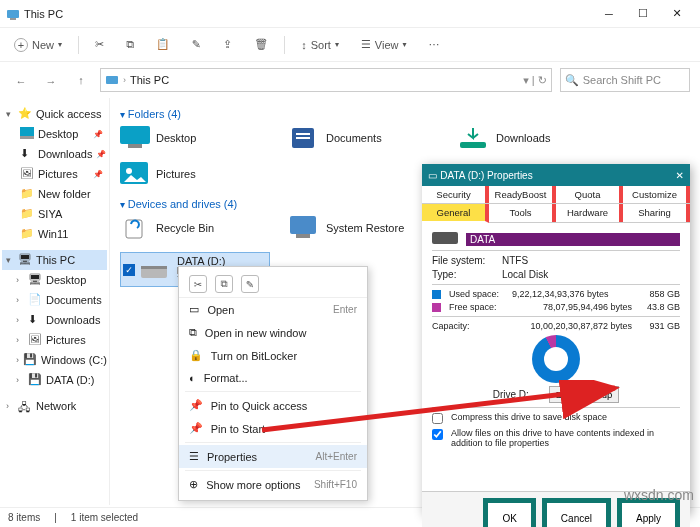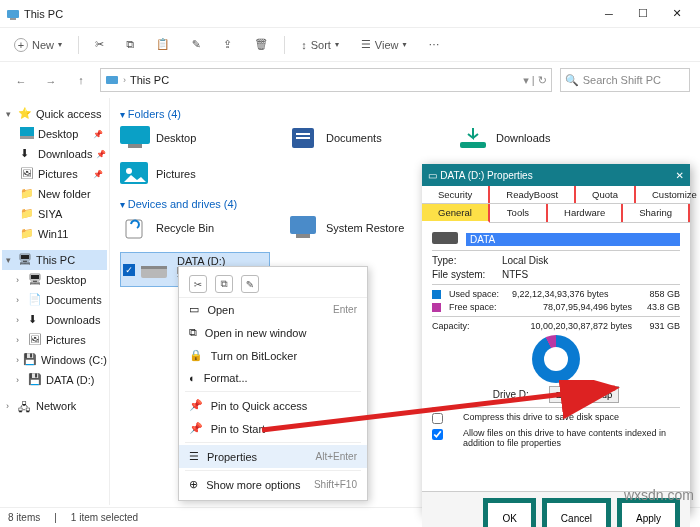--- a/index.html
+++ b/index.html
@@ -32,36 +32,36 @@
 .ctxbar { display: flex; gap: 8px; padding: 4px 10px; border-bottom: 1px solid #eee; }
 .ctxbar span { width: 18px; height: 18px; border: 1px solid #bbb; border-radius: 3px; display: flex; align-items: center; justify-content: center; font-size: 10px; color: #555; }
 .ctxi { display: flex; align-items: center; padding: 5px 10px; gap: 8px; }
 .ctxi.sel { background: #e6f0fb; }
 .ctxi .k { margin-left: auto; color: #888; font-size: 10px; }
 .ctxsep { height: 1px; background: #eee; margin: 2px 6px; }
 .prop { position: absolute; left: 422px; top: 164px; width: 268px; height: 350px; background: #f5f5f5; box-shadow: 2px 2px 10px rgba(0,0,0,.3); z-index: 20; font-size: 10px; }
 .ptb { height: 22px; background: #137c8a; color: #fff; display: flex; align-items: center; padding: 0 6px; font-size: 10px; }
 .ptb .x { margin-left: auto; }
 .tabs { display: flex; border-bottom: 1px solid #ccc; background: #fff; font-size: 9.5px; }
-.tab { padding: 3px 16px; border-right: 2px solid #ef4444; }
+.tab { padding: 3px 2px; border-right: 4px solid #ef4444; }
 .tab.act { background: #fde047; border-bottom: 2px solid #fff; margin-bottom: -1px; }
 .tabs.r2 .tab { flex: 1; text-align: center; }
 .pc { padding: 6px 10px; background: #fff; height: 268px; }
 .prow { display: flex; align-items: center; gap: 8px; margin: 3px 0; }
 .prow .lab { width: 62px; }
-.volname { flex: 1; background: #3b82f6; color: #fff; padding: 1px 4px; font-size: 10px; }
+.volname { flex: 1; background: #701a75; color: #fff; padding: 1px 4px; font-size: 10px; }
 .psep { height: 1px; background: #ccc; margin: 4px 0; }
 .sq { width: 9px; height: 9px; }
 .sq.u { background: #0a7ad1; }
 .sq.f { background: #b938a3; }
 .cap3 { font-size: 9px; }
 .pie { width: 48px; height: 48px; border-radius: 50%; background: conic-gradient(#0a7ad1 0 335deg, #b938a3 335deg 360deg); position: relative; margin: 4px auto 0; }
 .pie::after { content: ""; position: absolute; inset: 12px; background: #fff; border-radius: 50%; }
 .dcbtn { border: 1px solid #aaa; padding: 2px 6px; font-size: 9.5px; background: #f0f0f0; }
-.cb { display: flex; gap: 20px; align-items: flex-start; font-size: 9px; margin-top: 4px; }
+.cb { display: flex; gap: 8px; align-items: flex-start; font-size: 9px; margin-top: 4px; }
 .cb input { width: 11px; height: 11px; margin-top: 1px; }
 .pfoot { display: flex; gap: 6px; justify-content: flex-end; padding: 6px 10px; background: #f5f5f5; border-top: 1px solid #ccc; }
 .pfoot button { border: 5px solid #0f766e; padding: 10px 14px; font-size: 10px; background: #fff; }
 .arrow { position: absolute; left: 260px; top: 380px; z-index: 30; pointer-events: none; }
 .status { position: absolute; bottom: 0; left: 0; right: 0; height: 20px; border-top: 1px solid #eee; display: flex; align-items: center; padding: 0 8px; gap: 14px; font-size: 10px; color: #444; }
 .watermark { position: absolute; right: 6px; bottom: 24px; font-size: 14px; color: #888; z-index: 40; }
 svg { display: block; }
 </style>
 </head>
 <body>
@@ -354,26 +354,26 @@
     <div class="prow">
         <span>
           <svg width="26" height="14">
             <rect width="26" height="12" rx="2" fill="#555"></rect>
           </svg>
         </span>
         <span class="volname">DATA</span>
       </div>
     <div class="psep"></div>
     <div class="prow">
+        <span class="lab">File system:</span>
+        <span>NTFS</span>
+      </div>
+    <div class="prow">
         <span class="lab">Type:</span>
         <span>Local Disk</span>
-      </div>
-    <div class="prow">
-        <span class="lab">File system:</span>
-        <span>NTFS</span>
       </div>
     <div class="psep"></div>
     <div class="prow cap3">
         <span class="sq u"></span>
         <span style="width:55px">Used space:</span>
         <span style="flex:1;text-align:left">9,22,12,34,93,376 bytes</span>
         <span style="width:40px;text-align:right">858 GB</span>
       </div>
     <div class="prow cap3">
         <span class="sq f"></span>

